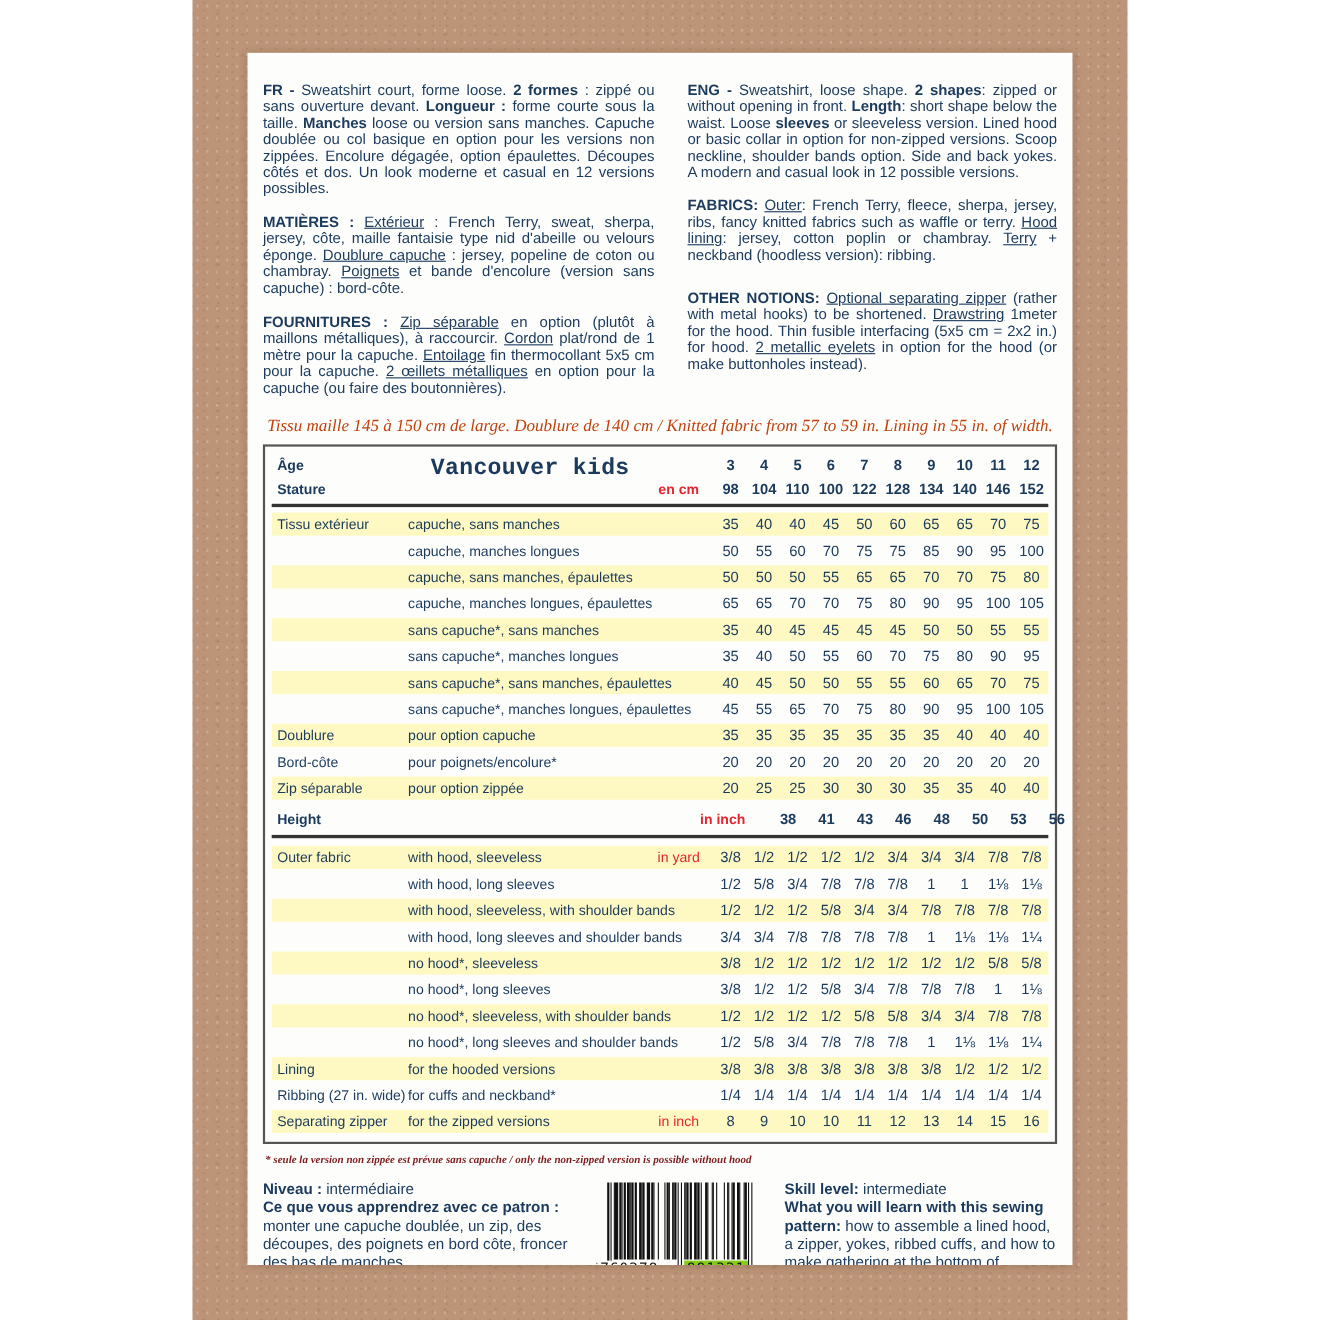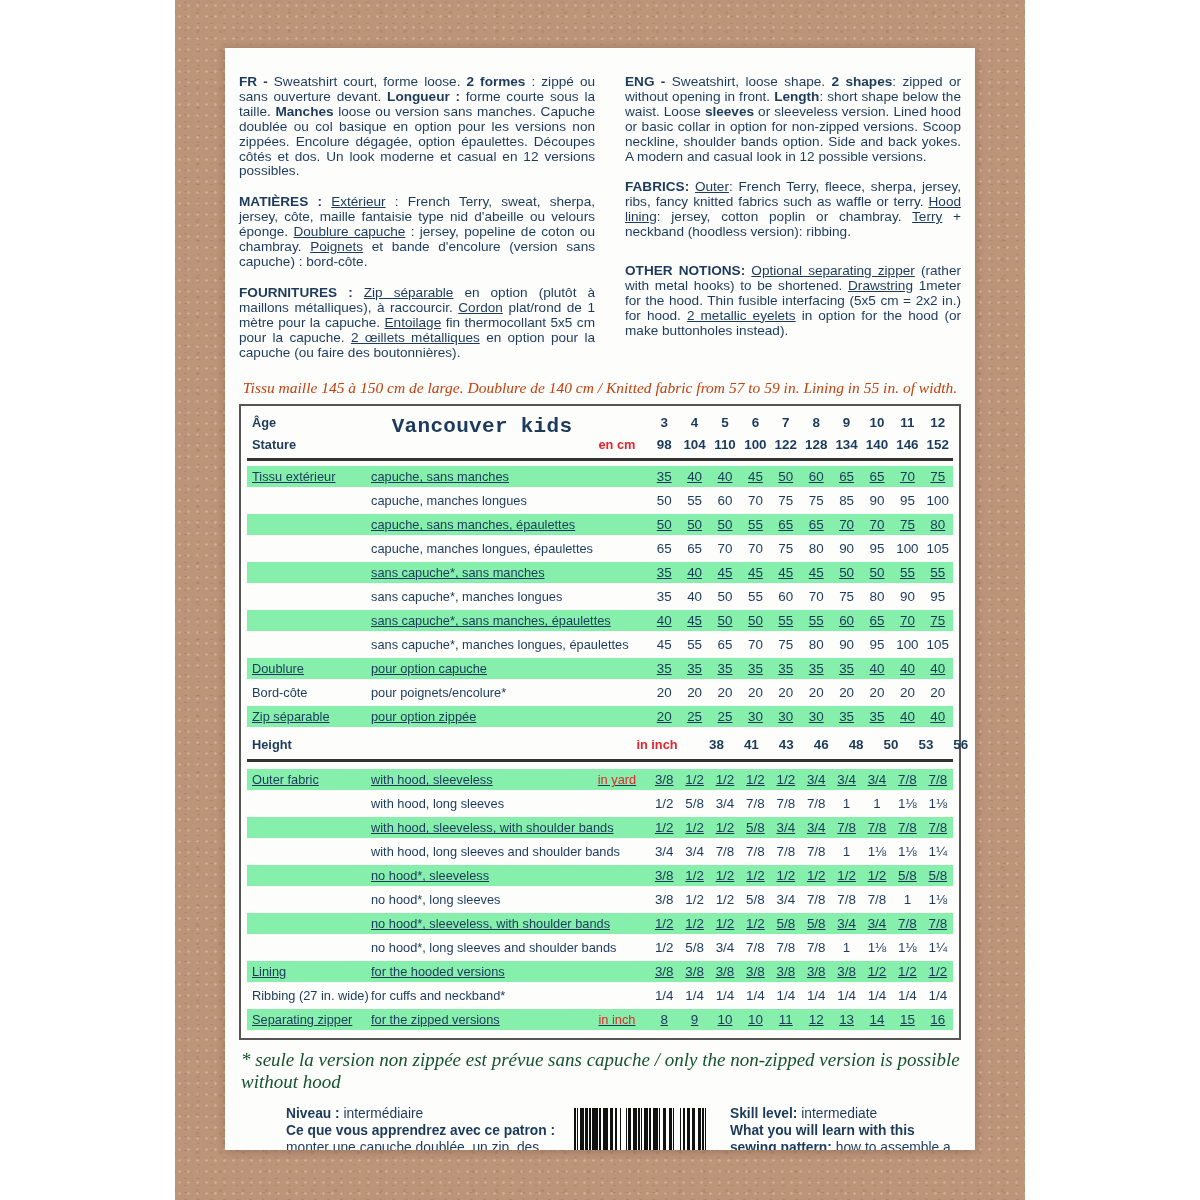--- a/index.html
+++ b/index.html
@@ -17,37 +17,37 @@
   .cols{display:flex;gap:30px;}
   .colL{width:356px;}
   .colR{width:336px;}
   .para{margin:16px 0 10px;font-size:13.6px;line-height:14.9px;text-align:justify;}
   .gap-big{margin-top:24px;}
   .b{font-weight:700;}
   .u{text-decoration:underline;}
   .width-note{font-family:"Liberation Serif",serif;font-style:italic;font-size:15.5px;text-align:center;margin:9px 0 7px;color:#c2410c;}
   .sizetable{border:2px solid #555;padding:5px 6px;}
   .trow{display:grid;grid-template-columns:124px 222px 56px repeat(10,1fr);align-items:center;height:21px;margin-bottom:3px;font-size:12.8px;color:#1b3a5c;}
-  .shade{background:#86efac;text-decoration:underline;}
+  .shade{background:#fef9c3;}
   .group{padding-left:5px;white-space:nowrap;}
   .desc{white-space:nowrap;}
   .unit{text-align:center;color:#e3252e;padding-right:8px;white-space:nowrap;font-size:12.8px;}
   .val{text-align:center;font-size:13.4px;}
   .hdr{font-weight:700;}
   .hdr .val{font-weight:700;}
   .thead{border-bottom:3px solid #333;padding:1px 0 2px;position:relative;margin-bottom:5px;}
   .thead .trow{margin-bottom:2px;height:20px;}
   .title{position:absolute;left:124px;top:4px;width:222px;text-align:center;
     font-family:Liberation Mono, monospace;font-weight:700;font-size:21px;letter-spacing:.3px;color:#1b3a5c;}
   .heightrow{border-bottom:3px solid #333;margin:7px 0;padding-bottom:4px;}
   .heightrow .trow{margin:0;font-weight:700;gap:20px;}
   .cells{display:contents;}
-  .footnote{font-family:"Liberation Serif",serif;font-style:italic;font-size:19px;margin:9px 0 0 2px;color:#14532d;}
+  .footnote{font-family:"Liberation Serif",serif;font-style:italic;font-size:10px;margin:9px 0 0 2px;color:#7f1d1d;font-weight:bold;}
   .bottom{display:flex;margin-top:13px;}
-  .bleft{width:296px;font-size:13.8px;line-height:16.6px;margin-left:47px;}
+  .bleft{width:296px;font-size:13.8px;line-height:16.6px;}
   .bmid{width:162px;padding:0 4px;}
   .bright{width:252px;font-size:13.8px;line-height:16.6px;margin-left:16px;}
   .rednote{color:#e3252e;font-size:15px;margin-top:12px;}
   .barcode{position:relative;width:145px;height:96px;margin:2px auto 0;}
   .bars{position:absolute;left:11px;top:0;display:flex;}
   .bar,.sp{width:1.4px;height:70px;}
   .bar{background:#111;}
   .grd{height:82px;}
   .bcdigits{position:absolute;top:68px;left:0;width:100%;height:18px;font-family:"DejaVu Sans Mono",monospace;font-size:13px;color:#111;}
   .d1{position:absolute;left:0;top:3px;}

